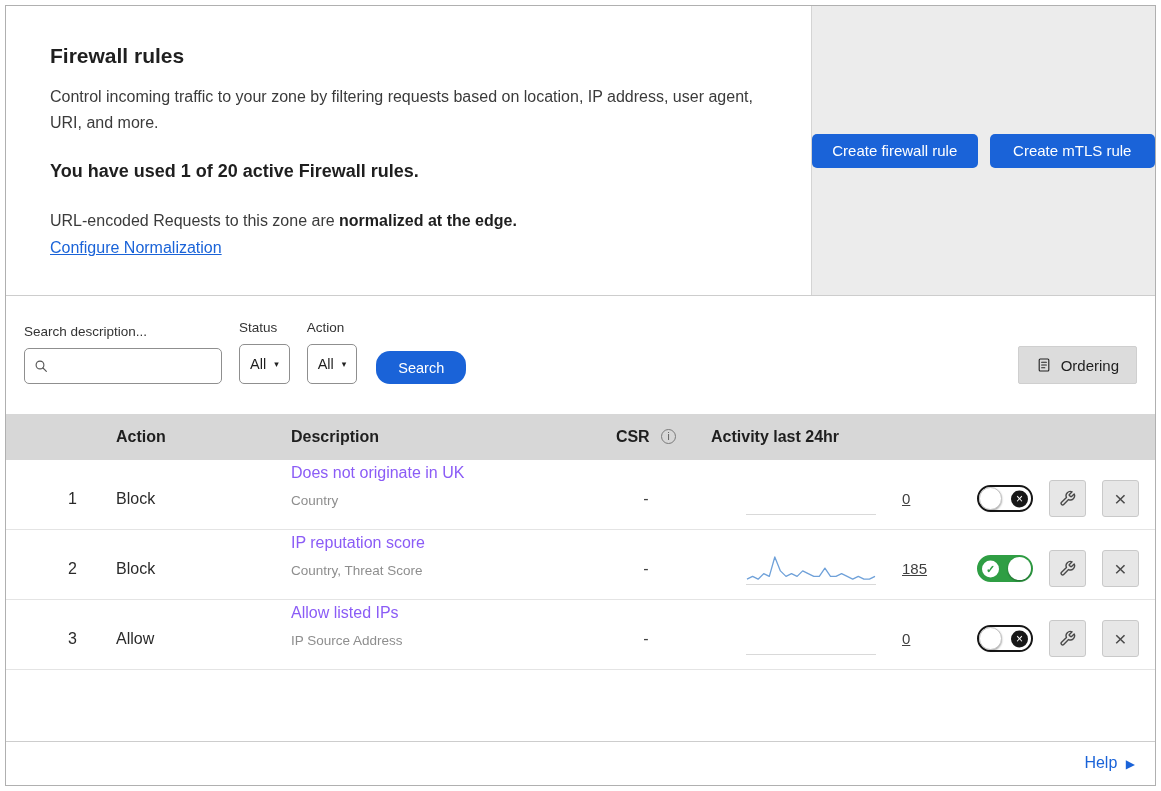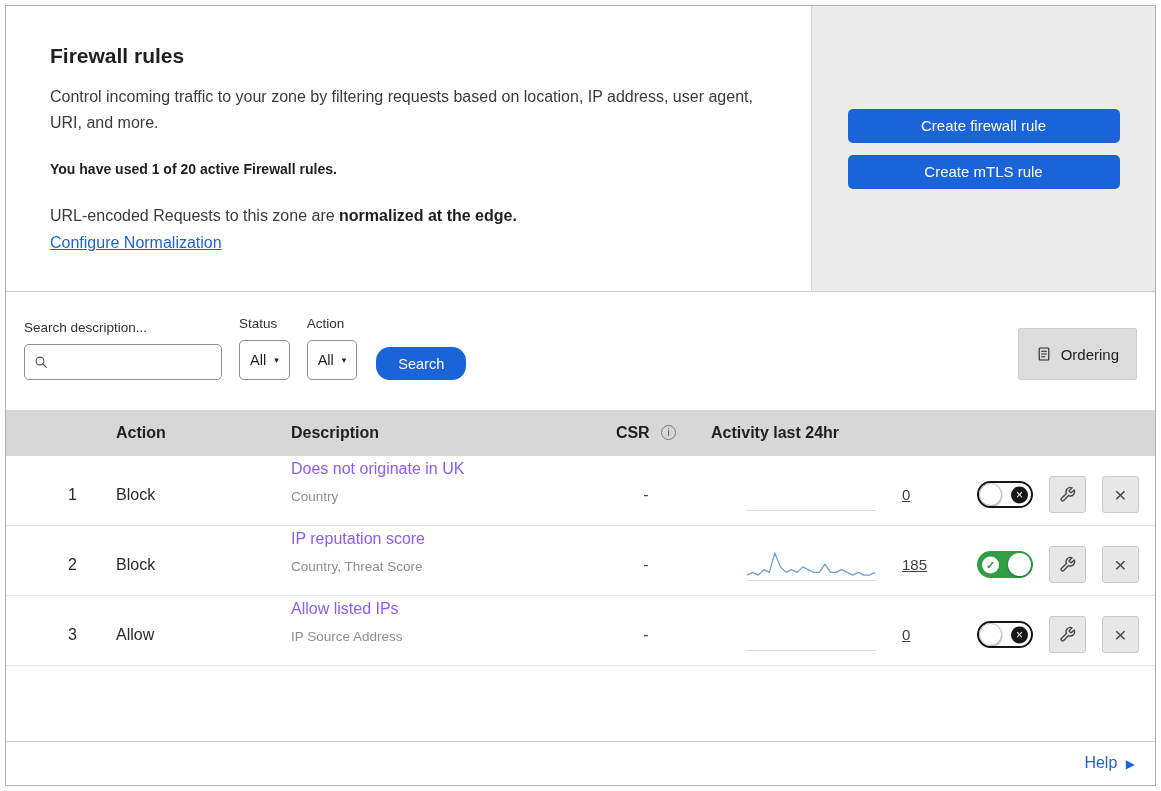--- a/index.html
+++ b/index.html
@@ -10,26 +10,26 @@
   }
   .page {
     position: absolute; inset: 5px; border: 1px solid #b0b0b0;
     background: #fff; display: flex; flex-direction: column;
   }
   
   .top { display: flex; border-bottom: 1px solid #cdcdcd; min-height: 286px; flex-shrink: 0; }
   .top-left { flex: 1; padding: 38px 44px; }
   .top-right {
     width: 344px; flex-shrink: 0; background: var(--panel-gray, #ececec);
-    border-left: 1px solid #d4d4d4; display: flex; flex-direction: column;
+    border-left: 1px solid #d4d4d4; display: flex; flex-direction: row;
     justify-content: center; align-items: center; gap: 12px;
   }
   .page-title { font-size: 21px; font-weight: 700; margin: 0 0 16px; color: #1f1f1f; }
   .desc { font-size: 16px; line-height: 1.6; color: #3b3b3b; max-width: 740px; margin: 0 0 26px; }
-  .usage { font-size: 14px; font-weight: 700; margin: 0 0 30px; color: #1f1f1f; }
+  .usage { font-size: 18px; font-weight: 700; margin: 0 0 30px; color: #1f1f1f; }
   .norm { font-size: 16px; color: #3b3b3b; margin: 0 0 9px; }
   .norm b { color: #1f1f1f; }
   .link { color: var(--accent-blue, #1a63d8); text-decoration: underline; font-size: 16px; cursor: pointer; }
   .btn-primary {
     width: 272px; height: 34px; background: var(--accent-blue, #1a63d8); color: #fff;
     border: none; border-radius: 5px; font-size: 15px; font-family: inherit; cursor: pointer;
   }
   
   .filter-bar { display: flex; align-items: flex-end; padding: 24px 18px 30px; gap: 17px; flex-shrink: 0; }
   .fgroup { display: flex; flex-direction: column; gap: 9px; }
@@ -42,21 +42,21 @@
   .select {
     height: 40px; border: 1px solid #8f8f8f; border-radius: 5px; background: #fff;
     display: flex; align-items: center; gap: 8px; padding: 0 10px; font-size: 14.5px; cursor: pointer; color: #1f1f1f;
   }
   .caret { font-size: 9px; color: #222; }
   .btn-search {
     height: 33px; padding: 0 22px; background: var(--accent-blue, #1a63d8); color: #fff;
     border: none; border-radius: 14px; font-size: 14.5px; font-family: inherit; cursor: pointer; margin-left: 2px;
   }
   .btn-ordering {
-    margin-left: auto; height: 52px; background: #dcdcdc; border: 1px solid #cfcfcf; border-radius: 2px;
+    margin-left: auto; height: 38px; background: #dcdcdc; border: 1px solid #cfcfcf; border-radius: 2px;
     display: flex; align-items: center; gap: 9px; padding: 0 17px; font-size: 15px; color: #1f1f1f;
     cursor: pointer; font-family: inherit;
   }
   
   .grid { display: grid; grid-template-columns: 95px 175px 325px 90px 240px 1fr; align-items: center; }
   .thead { background: var(--table-header-gray, #d7d7d7); height: 46px; font-weight: 700; font-size: 16px; color: #1f1f1f; flex-shrink: 0; }
   .th.action, .th.description { padding-left: 15px; }
   .th.csr { text-align: center; }
   .th.activity { padding-left: 20px; }
   .info {

